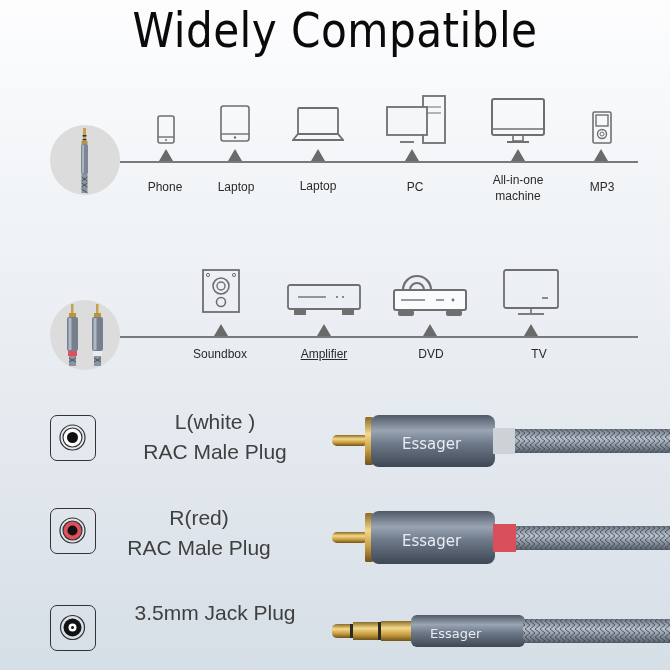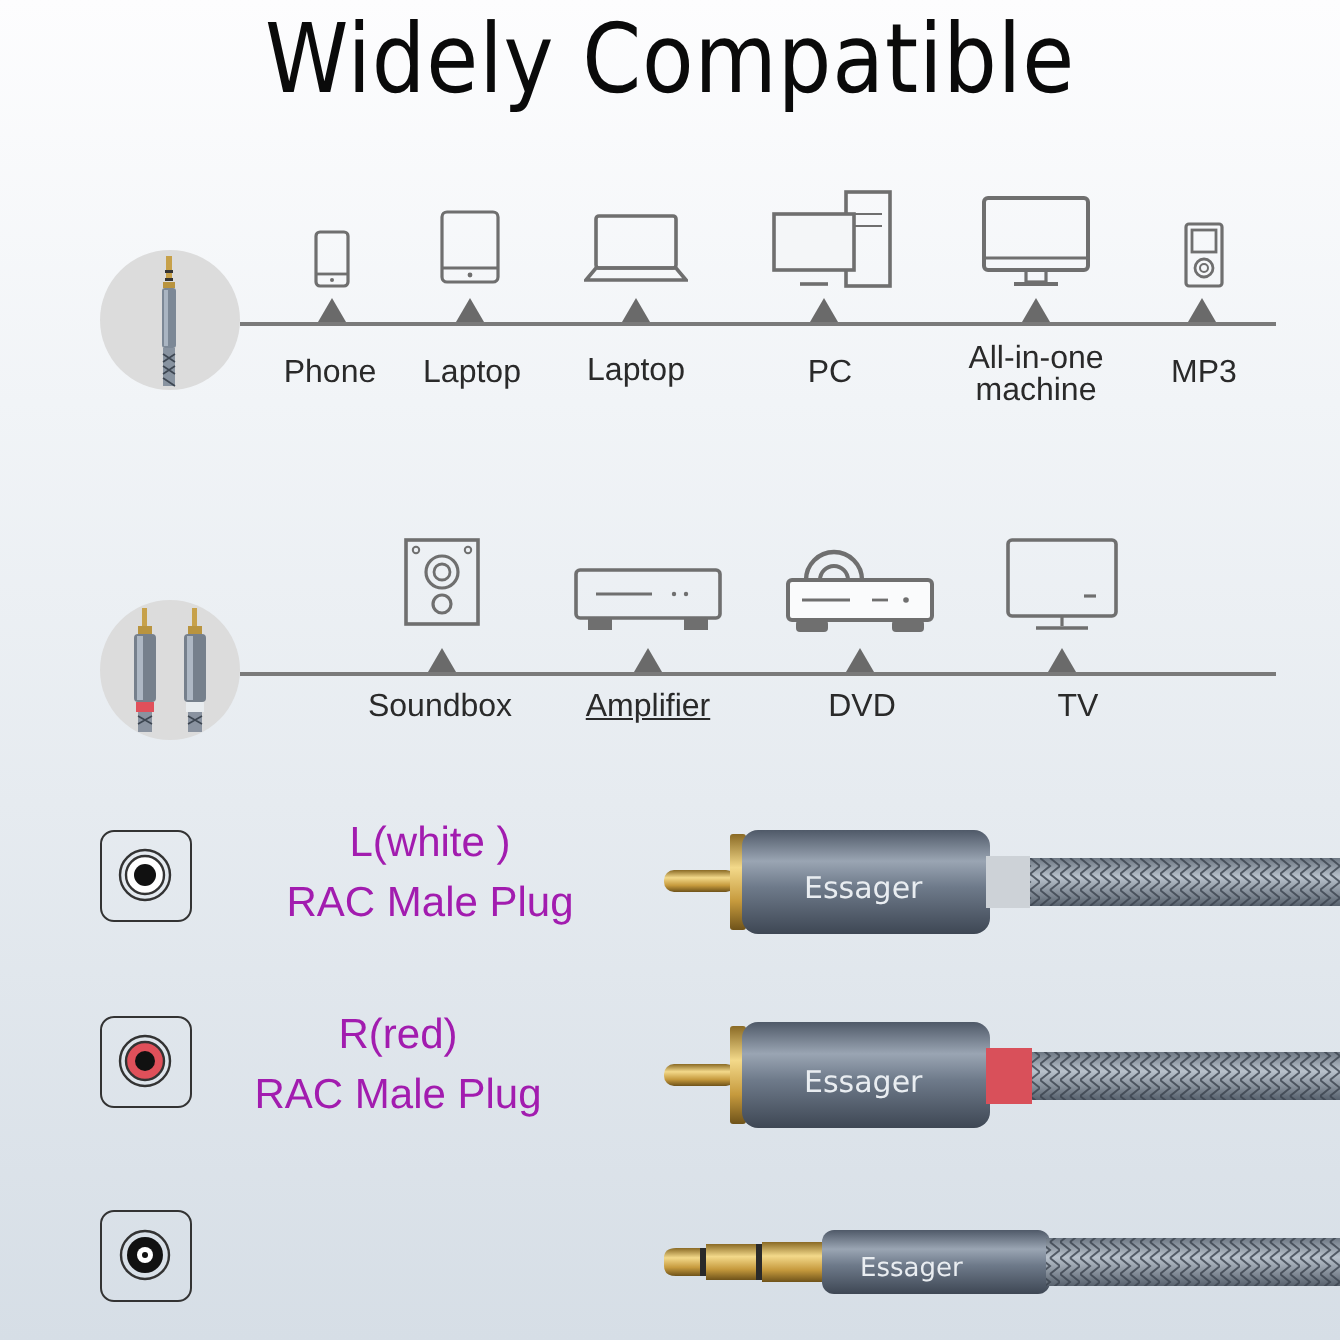--- a/index.html
+++ b/index.html
@@ -20,29 +20,29 @@
     position:absolute; width:70px; height:70px; border-radius:50%;
     background:#dcdcdc;
   }
   .hline { position:absolute; height:2px; background:#7a7a7a; }
   .tri {
     position:absolute; width:0; height:0;
     border-left:7px solid transparent; border-right:7px solid transparent;
     border-bottom:12px solid #6a6a6a;
   }
   .dev-label {
-    position:absolute; font-size:16px; color:#2a2a2a; text-align:center; width:100px; line-height:16px;
+    position:absolute; font-size:12px; color:#2a2a2a; text-align:center; width:100px; line-height:16px;
   }
   .dev-icon { position:absolute; }
   .port-box {
     position:absolute; width:46px; height:46px; border:1.5px solid #333; border-radius:7px;
     background:transparent;
   }
   .port-text {
-    position:absolute; left:120px; width:190px; text-align:center; font-size:21px; line-height:30px; color:#a21caf;
+    position:absolute; left:120px; width:190px; text-align:center; font-size:21px; line-height:30px; color:#404040;
   }
   .cable { position:absolute; }
 </style>
 </head>
 <body>
 
 <div class="title">Widely Compatible</div>
 
 <div class="circle" style="left:50px;top:125px;">
   <svg width="70" height="70" viewBox="0 0 70 70">
@@ -244,20 +244,21 @@
 
 <div class="port-box" style="left:50px;top:605px;">
   <svg width="43" height="43" viewBox="0 0 43 43">
     <circle cx="21.5" cy="21.5" r="12" fill="none" stroke="#333" stroke-width="1.2"></circle>
     <circle cx="21.5" cy="21.5" r="9" fill="#111"></circle>
     <circle cx="21.5" cy="21.5" r="4" fill="#fff"></circle>
     <circle cx="21.5" cy="21.5" r="1.5" fill="#111"></circle>
   </svg>
 </div>
 <div class="port-text" style="left:120px;top:598px;">
+  <div>3.5mm Jack Plug</div>
 </div>
 <svg class="cable" style="left:330px;top:605px;" width="340" height="60" viewBox="0 0 340 60">
   <path d="M2 24 Q2 19 8 19 L20 19 L20 33 L8 33 Q2 33 2 28 Z" fill="url(#gold)"></path>
   <rect x="20" y="19" width="3" height="14" fill="#2a2a2a"></rect>
   <rect x="23" y="17" width="25" height="18" fill="url(#gold)"></rect>
   <rect x="48" y="17" width="3" height="18" fill="#2a2a2a"></rect>
   <rect x="51" y="16" width="30" height="20" fill="url(#gold)"></rect>
   <rect x="81" y="10" width="114" height="32" rx="6" fill="url(#metal1)"></rect>
   <text x="100" y="33" font-family="DejaVu Sans, sans-serif" font-size="13" fill="#e9edf1">Essager</text>
   <rect x="193" y="14" width="147" height="24" fill="url(#braid)"></rect>

